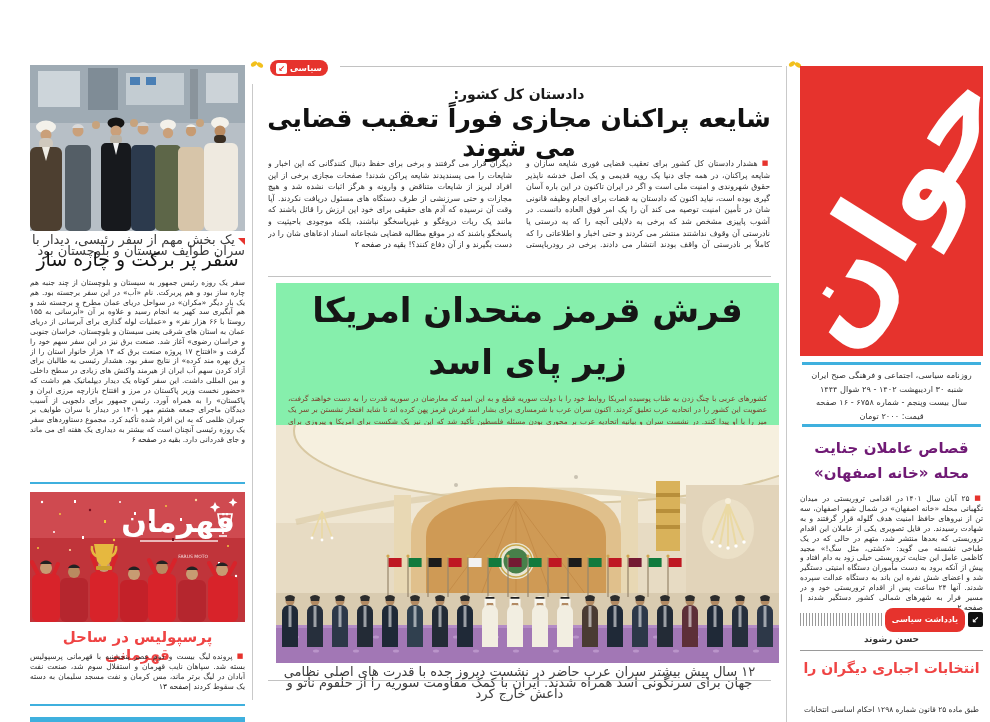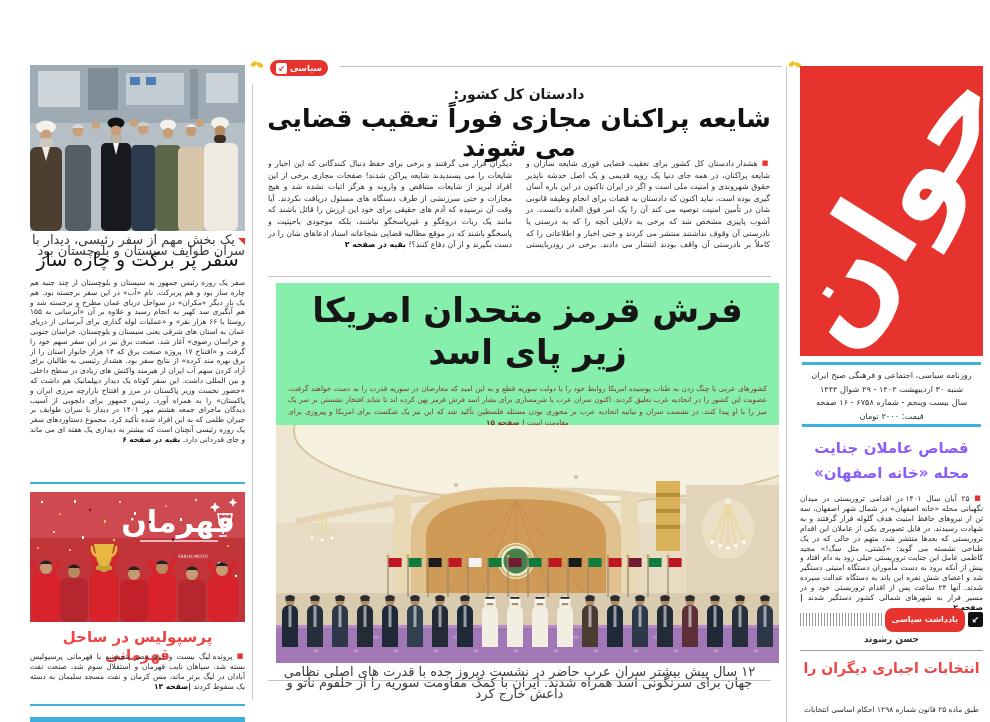--- a/index.html
+++ b/index.html
@@ -17,21 +17,21 @@
   .cyan  { background:#3fb0de; }
 
   
   .badge { background:#e6332d; border-radius:8px; color:#fff; display:flex;
            align-items:center; justify-content:center; gap:3px; font-weight:bold; }
   .sq-ico { display:flex; align-items:center; justify-content:center;
             border-radius:2px; font-weight:bold; }
   .barcode { background:repeating-linear-gradient(90deg,#9a9a9a 0 1px,transparent 1px 3px); }
 
   .bullet { color:#e6332d; font-size:7px; vertical-align:1px; }
-  .pgref  { font-weight:bold; color:#111; }
+  .pgref  { font-weight:normal; color:#111; }
 
   .cap { font-size:13px; color:#3d3d3d; line-height:11px; }
   .tri { display:inline-block; width:0; height:0; border-top:7px solid #e6332d;
          border-left:7px solid transparent; vertical-align:-1px; margin-left:3px; }
 
   .body-sm { font-size:7.5px; line-height:9.9px; color:#2c2c2c; }
   .dark-red { color:#ef4444; }
 
   
   #logo-box { background:#e6332d; }
@@ -57,21 +57,21 @@
 
 <div class="abs cyan" style="left:802px;top:362px;width:179px;height:3px;"></div>
 <div id="pubinfo" class="abs" style="left:800px;top:369px;width:183px;">
   <div>روزنامه سیاسی، اجتماعی و فرهنگی صبح ایران</div>
   <div>شنبه ۳۰ اردیبهشت ۱۴۰۲ - ۲۹ شوال ۱۴۴۴</div>
   <div>سال بیست وپنجم - شماره ۶۷۵۸ - ۱۶ صفحه</div>
   <div>قیمت: ۲۰۰۰ تومان</div>
 </div>
 <div class="abs cyan" style="left:802px;top:424px;width:179px;height:3px;"></div>
 
-<div class="abs ctr" style="left:800px;top:436px;width:183px;font-size:15px;font-weight:bold;line-height:25px;color:#8b5cf6;">
+<div class="abs ctr" style="left:800px;top:436px;width:183px;font-size:15px;font-weight:bold;line-height:25px;color:#701a75;">
   <div>قصاص عاملان جنایت</div>
   <div>محله «خانه اصفهان»</div>
 </div>
 <div class="abs just body-sm clip" style="left:800px;top:494px;width:183px;height:118px;">
   <span class="bullet">■</span>
   <span>۲۵ آبان سال ۱۴۰۱ در اقدامی تروریستی در میدان نگهبانی محله «خانه اصفهان» در شمال شهر اصفهان، سه تن از نیروهای حافظ امنیت هدف گلوله قرار گرفتند و به شهادت رسیدند. در فایل تصویری یکی از عاملان این اقدام تروریستی که بعدها منتشر شد، متهم در حالی که در یک طباخی نشسته می گوید: «کشتی، مثل سگ!» مجید کاظمی عامل این جنایت تروریستی خیلی زود به دام افتاد و پیش از آنکه برود به دست مأموران دستگاه امنیتی دستگیر شد و اعضای شش نفره این باند به دستگاه عدالت سپرده شدند. آنها ۲۴ ساعت پس از اقدام تروریستی خود و در مسیر فرار به شهرهای شمالی کشور دستگیر شدند</span>
   <span class="pgref">| صفحه ۲</span>
 </div>
 
 <div class="abs" style="left:800px;top:612px;width:183px;height:15px;display:flex;align-items:center;gap:3px;">
@@ -101,21 +101,21 @@
 <div class="abs just clip" style="left:268px;top:158px;width:502px;height:106px;column-count:2;column-gap:14px;font-size:7.8px;line-height:11.6px;color:#2c2c2c;">
   <span class="bullet">■</span>
   <span>هشدار دادستان کل کشور برای تعقیب قضایی فوری شایعه سازان و شایعه پراکنان، در همه جای دنیا یک رویه قدیمی و یک اصل خدشه ناپذیر حقوق شهروندی و امنیت ملی است و اگر در ایران تاکنون در این باره آسان گیری بوده است، نباید اکنون که دادستان به قضات برای انجام وظیفه قانونی شان در تأمین امنیت توصیه می کند آن را یک امر فوق العاده دانست. در آشوب پاییزی مشخص شد که برخی به دلایلی آنچه را که به درستی یا نادرستی آن وقوف نداشتند منتشر می کردند و حتی اخبار و اطلاعاتی را که کاملاً بر نادرستی آن واقف بودند انتشار می دادند. برخی در رودربایستی دیگران قرار می گرفتند و برخی برای حفظ دنبال کنندگانی که این اخبار و شایعات را می پسندیدند شایعه پراکن شدند! صفحات مجازی برخی از این افراد لبریز از شایعات متناقض و وارونه و هرگز اثبات نشده شد و هیچ مجازات و حتی سرزنشی از طرف دستگاه های مسئول دریافت نکردند. آیا وقت آن نرسیده که آدم های حقیقی برای خود این ارزش را قائل باشند که مانند یک ربات دروغگو و غیرپاسخگو نباشند، بلکه موجودی باحیثیت و پاسخگو باشند که در موقع مطالبه قضایی شجاعانه اسناد ادعاهای شان را در دست بگیرند و از آن دفاع کنند؟!</span>
   <span class="pgref">بقیه در صفحه ۲</span>
 </div>
 
 <div class="abs hline" style="left:268px;top:276px;width:503px;"></div>
 
 <div class="abs clip" style="left:276px;top:283px;width:503px;height:380px;background:#86efac;">
   <div class="ctr" style="margin-top:7px;font-size:34px;font-weight:bold;color:#161616;">فرش قرمز متحدان امریکا</div>
-  <div class="ctr" style="margin-top:2px;font-size:34px;font-weight:bold;color:#161616;">زیر پای اسد</div>
+  <div class="ctr" style="margin-top:12px;font-size:34px;font-weight:bold;color:#161616;">زیر پای اسد</div>
   <div class="just" style="margin:11px 12px 0;font-size:7.3px;line-height:11.3px;color:#7c3b28;text-align-last:center;">
     <span>کشورهای عربی با چنگ زدن به طناب پوسیده امریکا روابط خود را با دولت سوریه قطع و به این امید که معارضان در سوریه قدرت را به دست خواهند گرفت، عضویت این کشور را در اتحادیه عرب تعلیق کردند. اکنون سران عرب با شرمساری برای بشار اسد فرش قرمز پهن کرده اند تا شاید افتخار نشستن بر سر یک میز را با او پیدا کنند. در نشست سران و بیانیه اتحادیه عرب بر محوری بودن مسئله فلسطین تأکید شد که این نیز یک شکست برای امریکا و پیروزی برای مقاومت است</span>
     <span style="font-weight:bold;">| صفحه ۱۵</span>
   </div>
 
   <svg class="abs" style="left:0;bottom:0;" width="503" height="238" viewBox="0 0 503 238">
     <defs>
       <g id="man">
         <circle cx="0" cy="-46" r="4.5" fill="#b28a63"></circle>
         <path d="M-5,-50 Q0,-54 5,-50 L4,-46 H-4 Z" fill="#2c2c2c"></path>

